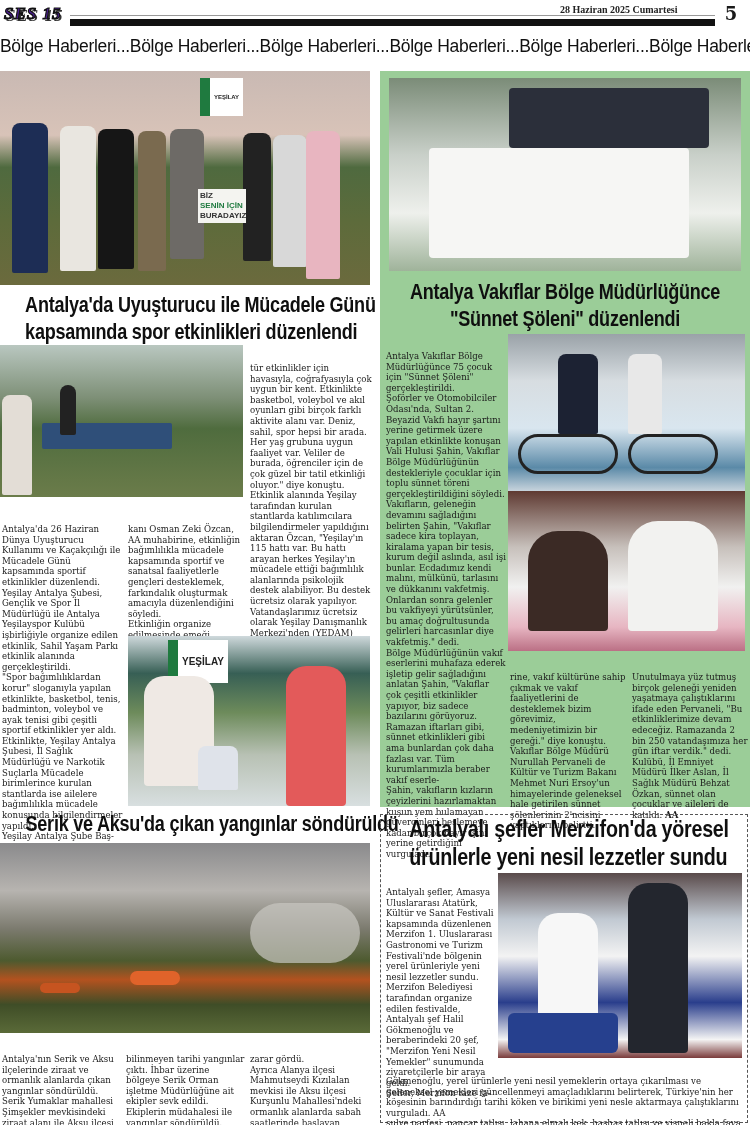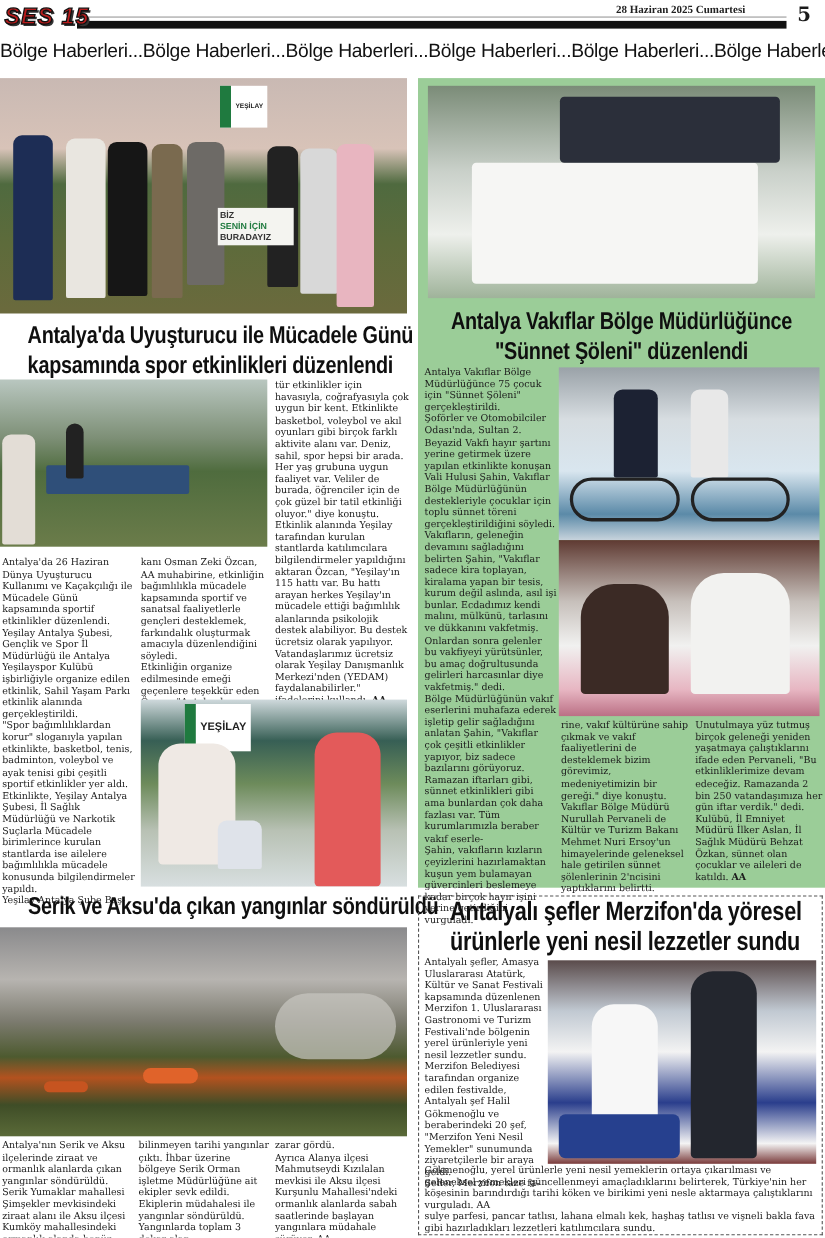--- a/index.html
+++ b/index.html
@@ -2,22 +2,22 @@
 <html><head>
 <meta charset="utf-8">
 <style>
   * { box-sizing: border-box; margin: 0; padding: 0; }
   html, body { width: 750px; height: 1125px; background: #ffffff; overflow: hidden; }
   body { position: relative; font-family: "DejaVu Serif", serif; color: #1a1a1a; }
 
   .abs { position: absolute; }
 
   
-  .mast-logo { left: 4px; top: 4px; font-family: Liberation Sans, sans-serif; font-weight: bold; font-style: italic;
-    font-size: 21px; letter-spacing: 1px; color: #b91c1c; -webkit-text-stroke: 1.2px #111;
+  .mast-logo { left: 4px; top: 4px; font-family: Liberation Serif, serif; font-weight: bold; font-style: italic;
+    font-size: 17px; letter-spacing: 1px; color: #4c1d95; -webkit-text-stroke: 1.2px #111;
     text-shadow: 2px 2px 0 #333; }
   .mast-bar { left: 70px; top: 19px; width: 645px; height: 7px; background: #111; }
   .mast-line { left: 70px; top: 15px; width: 645px; height: 1px; background: #999; }
   .mast-date { left: 560px; top: 4px; font-family: "Liberation Serif", serif; font-weight: bold; font-size: 10px; color: #222; }
   .mast-page { left: 716px; top: 2px; width: 30px; height: 26px; border-radius: 0 0 14px 14px; background: #fff;
     font-family: "DejaVu Serif", serif; font-weight: bold; font-size: 18px; text-align: center; line-height: 24px; }
   .section-strip { left: 0; top: 36px; width: 750px; font-family: "Liberation Sans", sans-serif; font-size: 17.5px;
     letter-spacing: -0.3px; color: #111; white-space: nowrap; overflow: hidden; }
 
   
@@ -36,38 +36,38 @@
     background: linear-gradient(180deg, #9aa2a8 0%, #d7dde1 30%, #d9e6ef 60%, #5b8aa8 85%, #c7d3dc 100%); }
   .photo-7 { left: 508px; top: 491px; width: 237px; height: 160px;
     background: linear-gradient(180deg, #5f3a32 0%, #c7c0bb 35%, #f1f1f0 60%, #e7b6c2 85%, #bb7085 100%); }
   .photo-8 { left: 498px; top: 873px; width: 244px; height: 185px;
     background: linear-gradient(180deg, #5a4b4b 0%, #c1c9d2 25%, #f3f3f3 45%, #2a3e8c 70%, #f4f4f4 90%, #7a3b3b 100%); }
 
   .sign { position: absolute; font-family: "Liberation Sans", sans-serif; font-weight: bold; font-size: 9px;
     color: #222; background: #fff; padding: 16px 4px; border-left: 10px solid #1f7a3f; }
   .sign.s1 { left: 200px; top: 7px; font-size: 6px; }
   .sign.s3 { left: 40px; top: 4px; font-size: 10px; }
-  .booth-text { position: absolute; left: 198px; top: 118px; width: 69px; font-family: "Liberation Sans", sans-serif;
+  .booth-text { position: absolute; left: 198px; top: 118px; width: 48px; font-family: "Liberation Sans", sans-serif;
     font-weight: bold; font-size: 8px; line-height: 10px; color: #1f7a3f; background: #f4f4f0; padding: 2px; }
   .booth-text .dark { color: #333; }
 
   
   .fig { position: absolute; border-radius: 8px 8px 2px 2px; }
 
   
   .headline { font-family: "Liberation Sans", sans-serif; font-weight: bold; color: #0f0f0f; text-align: center;
     letter-spacing: -0.3px; transform: scaleX(0.82); transform-origin: center top; white-space: nowrap; }
   .h1 { left: -10px; top: 291px; width: 390px; font-size: 22px; line-height: 27px; }
   .h2 { left: 375px; top: 278px; width: 380px; font-size: 22px; line-height: 27px; }
   .h3 { left: -10px; top: 810px; width: 395px; font-size: 22px; line-height: 27px; }
   .h4 { left: 375px; top: 815px; width: 380px; font-size: 24px; line-height: 28px; }
 
   
   .col { font-family: "DejaVu Serif", serif; font-size: 8.6px; line-height: 10.6px; color: #1b1b1b;
-    text-align: left; hyphens: manual; }
+    text-align: left; hyphens: manual; margin-top: 17px; }
   .col p { margin: 0; }
   .col b { font-weight: bold; }
 
   .c1a { left: 2px; top: 507px; width: 122px; }
   .c1b { left: 128px; top: 507px; width: 120px; }
   .c1c { left: 250px; top: 346px; width: 122px; }
 
   .green-box { left: 380px; top: 71px; width: 370px; height: 736px; background: #9bcd98; }
   .c2a { left: 386px; top: 334px; width: 120px; }
   .c2b { left: 510px; top: 655px; width: 118px; }

